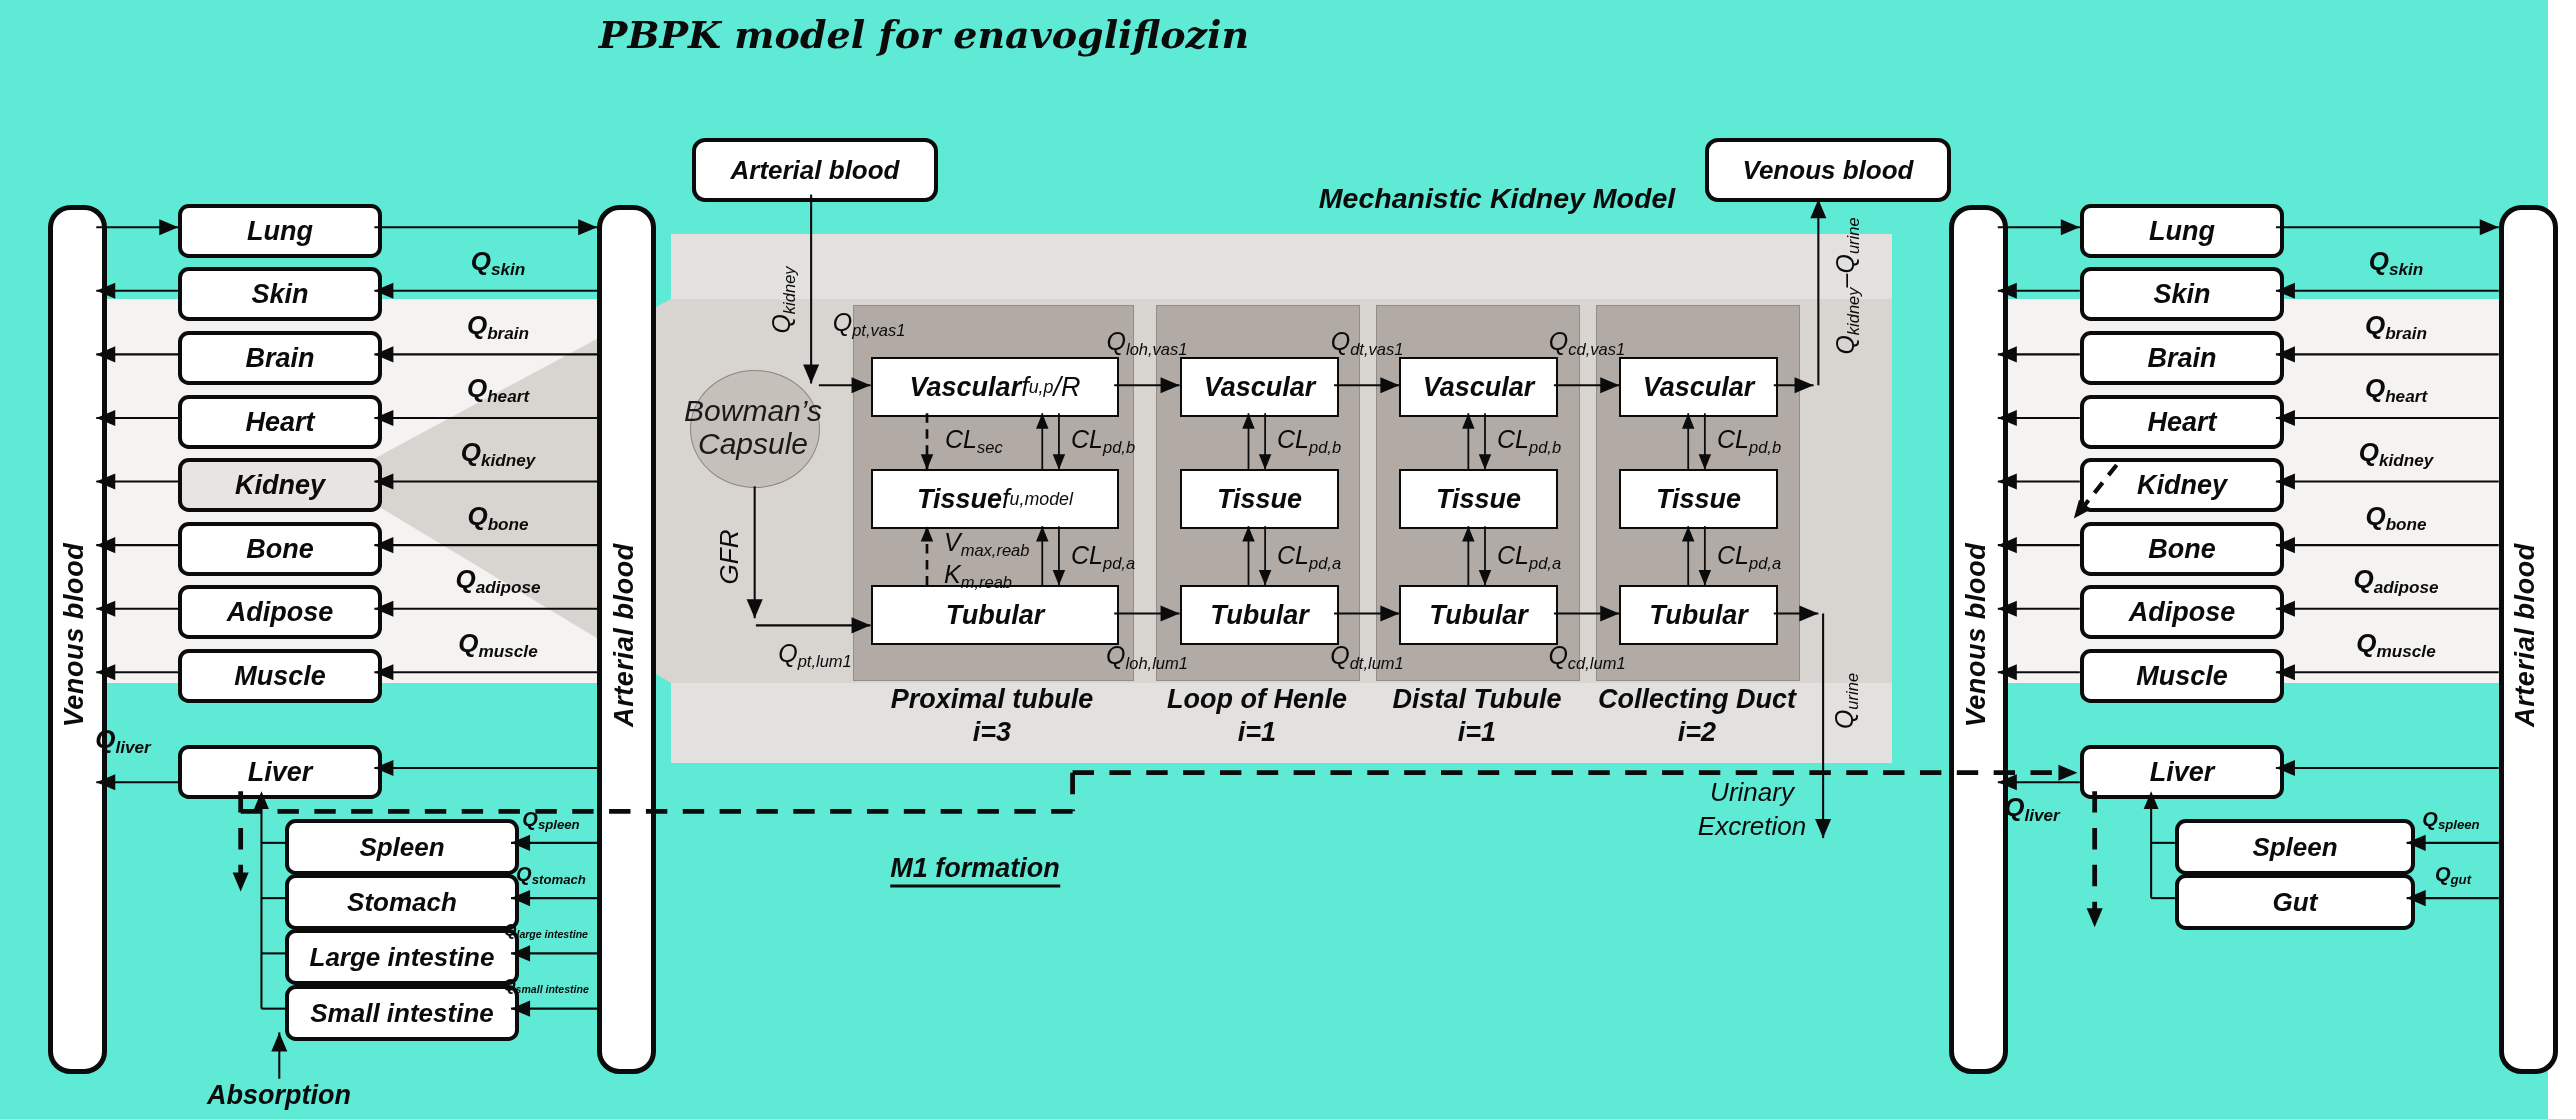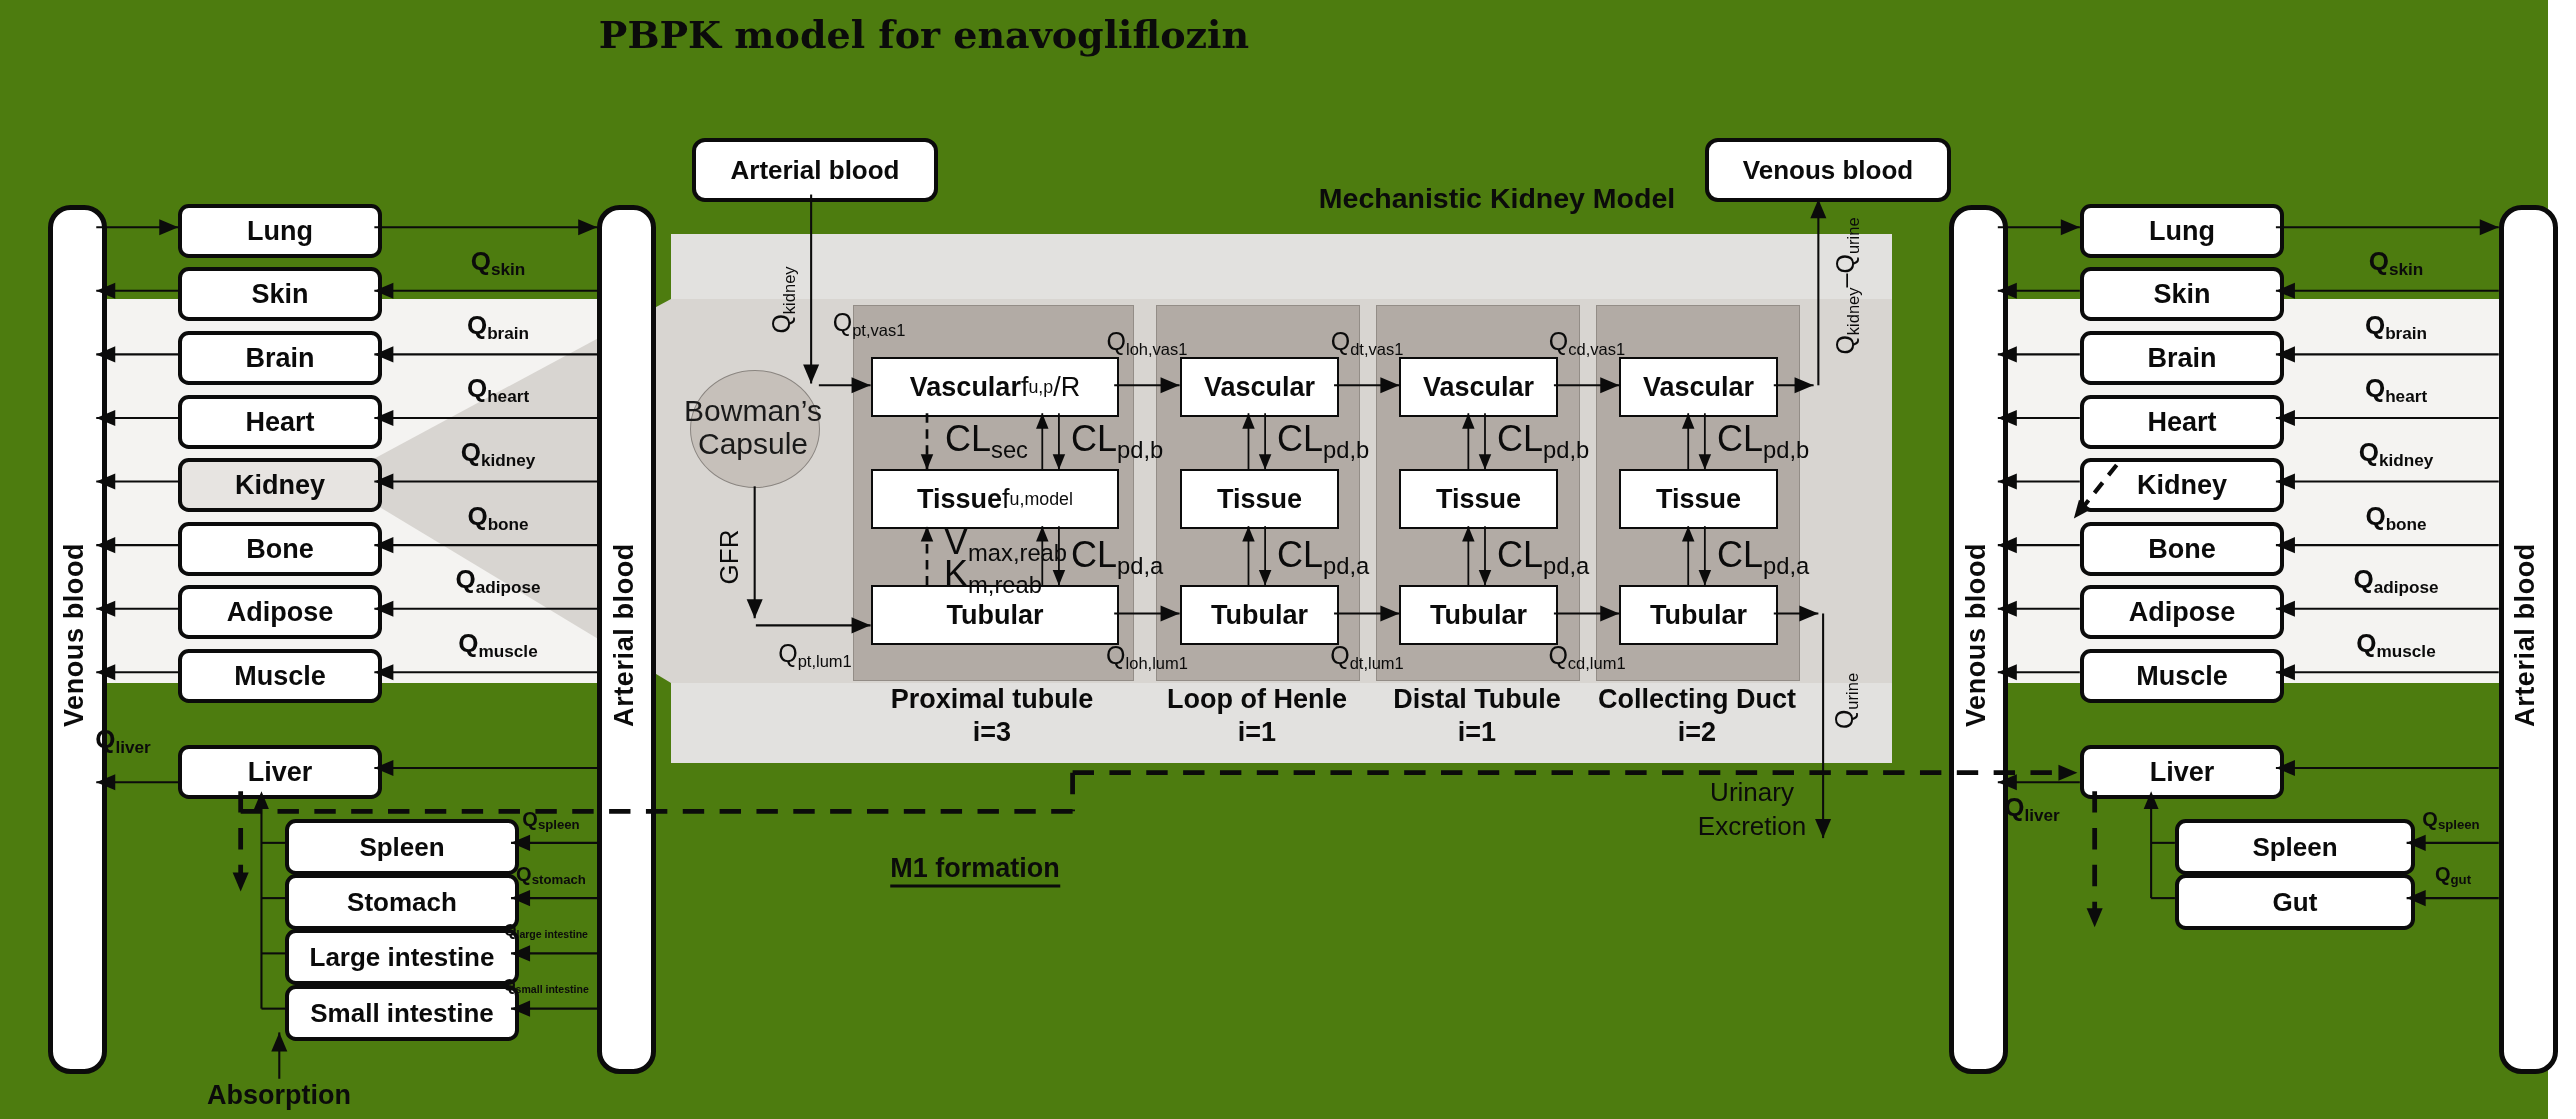--- a/index.html
+++ b/index.html
@@ -1,17 +1,17 @@
 <!DOCTYPE html>
 <html style="font-size:9.5px"><head>
 <meta charset="utf-8">
 <style>
   html,body{margin:0;padding:0;background:#ffffff;width:2576px;height:1120px;overflow:hidden;}
   body{font-family:"Liberation Sans", sans-serif;color:#0b0b0b;}
-  #diagram{position:relative;width:2548px;height:1120px;background:#4d7c0f;}
+  #diagram{position:relative;width:2548px;height:1120px;background:#5eead4;font-style:italic;}
   #wires{position:absolute;left:0;top:0;z-index:40;}
   .title{position:absolute;transform:translate(-50%,-50%);font-family:"DejaVu Serif", serif;
          font-weight:700;font-size:38px;white-space:nowrap;z-index:50;}
   .bg{position:absolute;z-index:1;}
   .bar{position:absolute;background:#ffffff;border:5.3px solid #0b0b0b;border-radius:22.6px;z-index:10;}
   .bar-label{position:absolute;font-weight:700;font-size:27px;white-space:nowrap;
              transform:translate(-50%,-50%) rotate(-90deg);z-index:12;letter-spacing:0.6px;}
   .organ{position:absolute;background:#ffffff;border:4.8px solid #0b0b0b;border-radius:10.7px;z-index:20;
          display:flex;align-items:center;justify-content:center;font-weight:700;font-size:27px;}
   .suborgan{position:absolute;background:#ffffff;border:4.2px solid #0b0b0b;border-radius:10.7px;z-index:20;
@@ -22,21 +22,21 @@
   .inner{position:absolute;background:#ffffff;border:2.4px solid #0b0b0b;z-index:22;
          display:flex;align-items:center;justify-content:center;font-weight:700;font-size:27px;white-space:nowrap;}
   .ellipse{position:absolute;background:#c6c0ba;border:1.8px solid #8a8580;border-radius:50%;z-index:18;}
   .lbl{position:absolute;transform:translate(-50%,-50%);white-space:nowrap;z-index:45;}
   .lbl-left{position:absolute;transform:translate(0,-50%);white-space:nowrap;z-index:45;}
   .rot{position:absolute;transform:translate(-50%,-50%) rotate(-90deg);white-space:nowrap;z-index:45;}
   .qbold{font-weight:700;font-size:26px;}
   .qbold-sm{font-weight:700;font-size:20px;}
   .qbold-xs{font-weight:700;font-size:16px;}
   .qplain{font-weight:400;font-size:25px;}
-  .clplain{font-weight:400;font-size:36px;}
+  .clplain{font-weight:400;font-size:25px;}
   .plain44{font-weight:400;font-size:26px;}
   .plain42{font-weight:400;font-size:30px;color:#1a1a1a;}
   .bold46{font-weight:700;font-size:27px;}
   .bold48{font-weight:700;font-size:28.5px;}
   .underline{border-bottom:3px solid #0b0b0b;padding-bottom:2.4px;}
   .sub{font-size:0.66em;vertical-align:-0.28em;}
   .rich-b{font-weight:700;}
   .rich-n{font-weight:400;}
 </style>
 </head>

